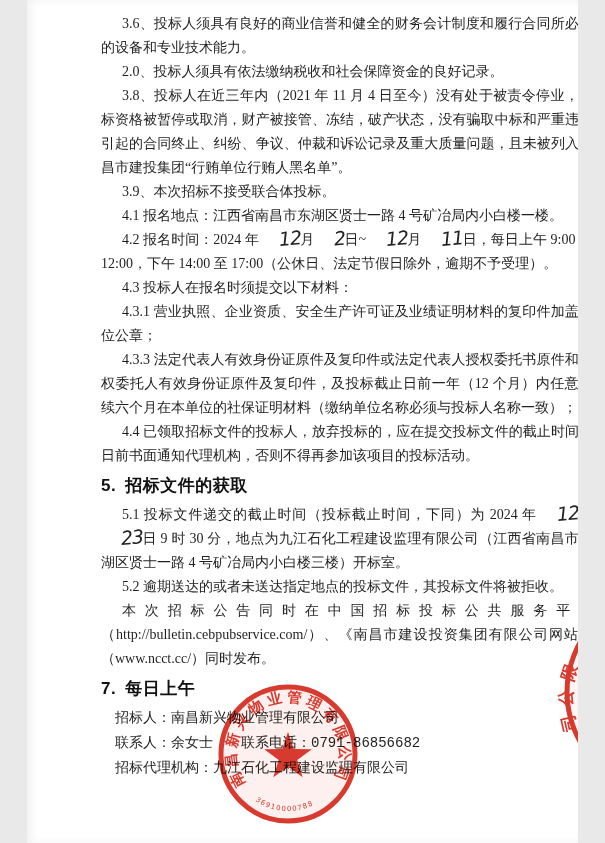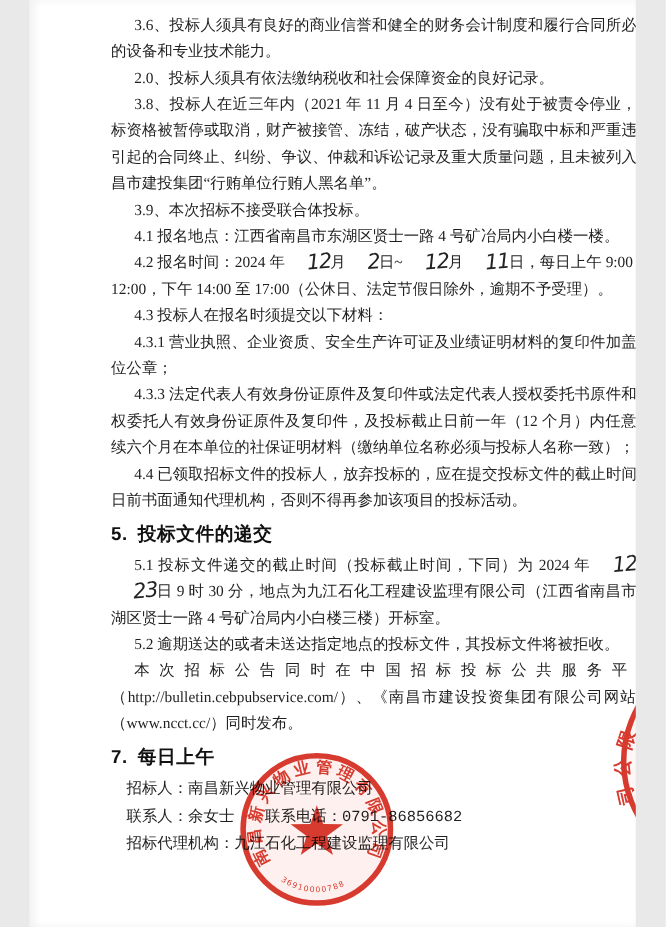--- a/index.html
+++ b/index.html
@@ -48,21 +48,21 @@
     <p class="body">3.9、本次招标不接受联合体投标。</p>
 
     <p class="body">4.1 报名地点：江西省南昌市东湖区贤士一路 4 号矿冶局内小白楼一楼。</p>
     <p class="body"><span>4.2 报名时间：2024 年</span><span class="hand">12</span><span>月</span><span class="hand">2</span><span>日~</span><span class="hand">12</span><span>月</span><span class="hand">11</span><span>日，每日上午 9:00 至 12:00，下午 14:00 至 17:00（公休日、法定节假日除外，逾期不予受理）。</span></p>
     <p class="body">4.3 投标人在报名时须提交以下材料：</p>
     <p class="body">4.3.1 营业执照、企业资质、安全生产许可证及业绩证明材料的复印件加盖单位公章；</p>
     <p class="body">4.3.3 法定代表人有效身份证原件及复印件或法定代表人授权委托书原件和授权委托人有效身份证原件及复印件，及投标截止日前一年（12 个月）内任意连续六个月在本单位的社保证明材料（缴纳单位名称必须与投标人名称一致）；</p>
     <p class="body">4.4 已领取招标文件的投标人，放弃投标的，应在提交投标文件的截止时间一日前书面通知代理机构，否则不得再参加该项目的投标活动。</p>
 
     <div class="heading">
-      <span class="hnum">5.</span><span class="htext">投标文件的递交</span>
+      <span class="hnum">5.</span><span class="htext">招标文件的获取</span>
     </div>
     <p class="body"><span>5.1 投标文件递交的截止时间（投标截止时间，下同）为 2024 年</span><span class="hand">12</span><span>月</span><span class="hand">23</span><span>日 9 时 30 分，地点为九江石化工程建设监理有限公司（江西省南昌市东湖区贤士一路 4 号矿冶局内小白楼三楼）开标室。</span></p>
     <p class="body">5.2 逾期送达的或者未送达指定地点的投标文件，其投标文件将被拒收。</p>
 
     <p class="body">本次招标公告同时在中国招标投标公共服务平台（http://bulletin.cebpubservice.com/）、《南昌市建设投资集团有限公司网站》（www.ncct.cc/）同时发布。</p>
 
     <div class="heading">
       <span class="hnum">7.</span><span class="htext">每日上午</span>
     </div>
 

